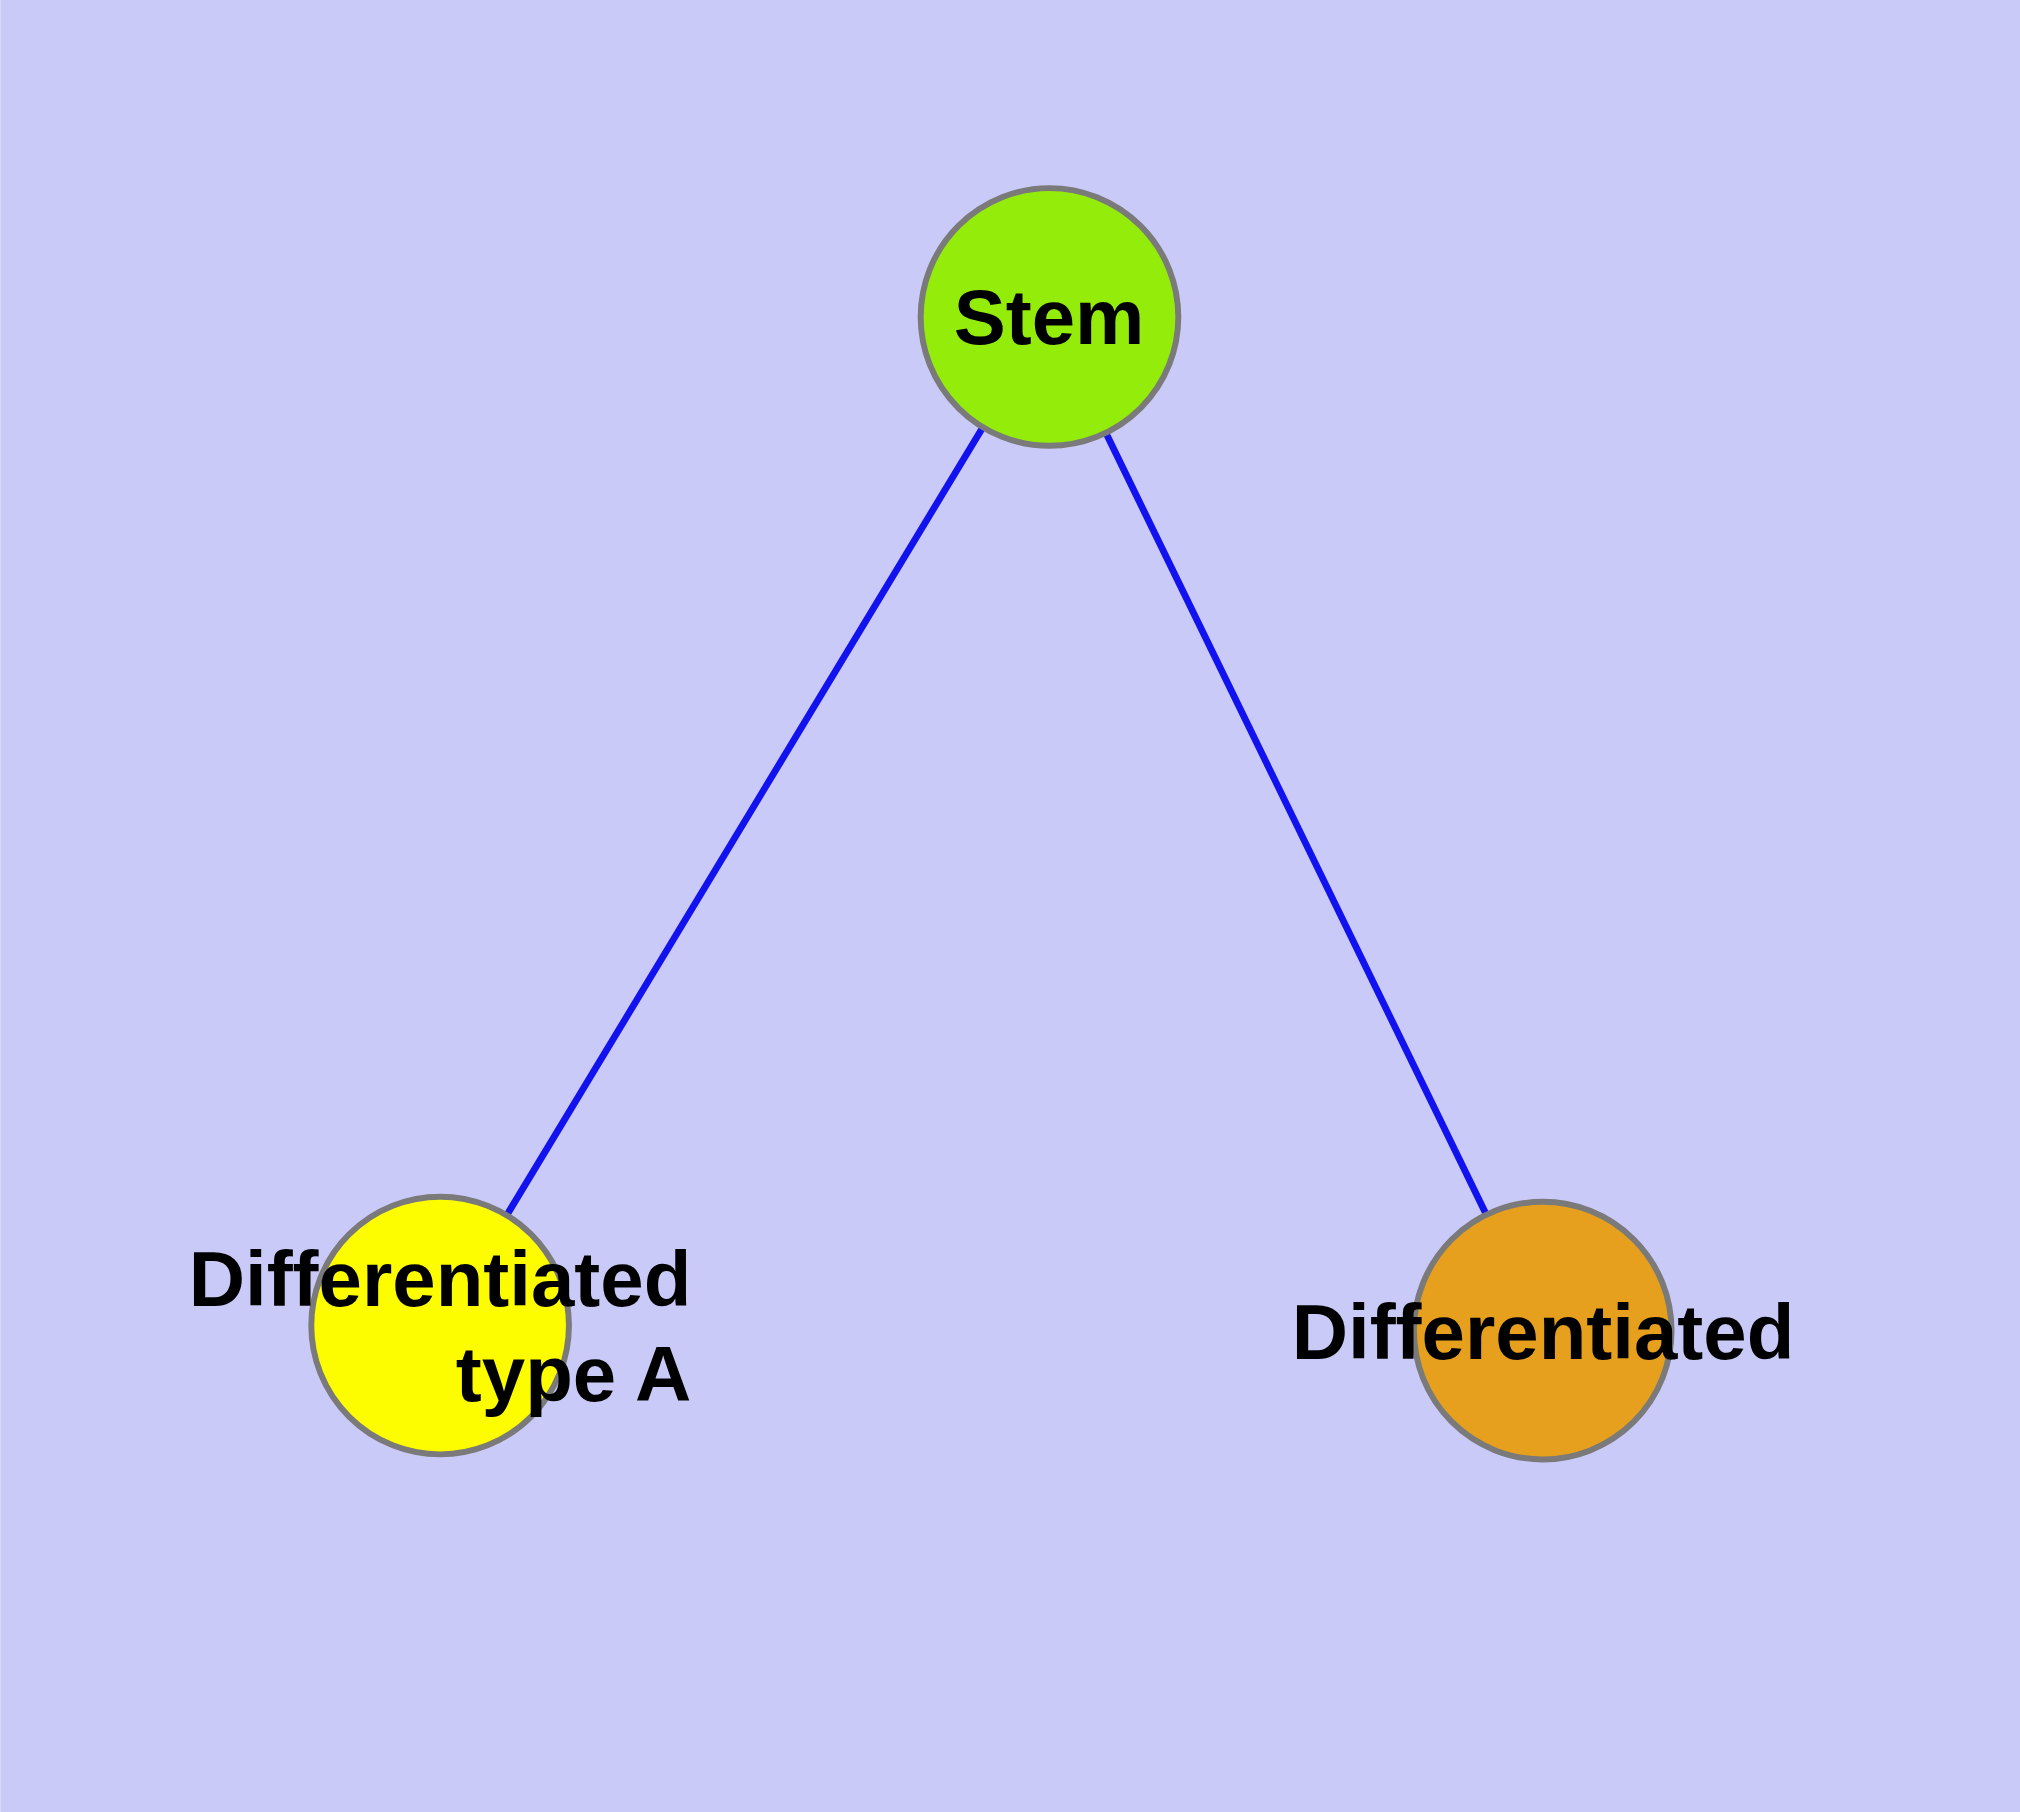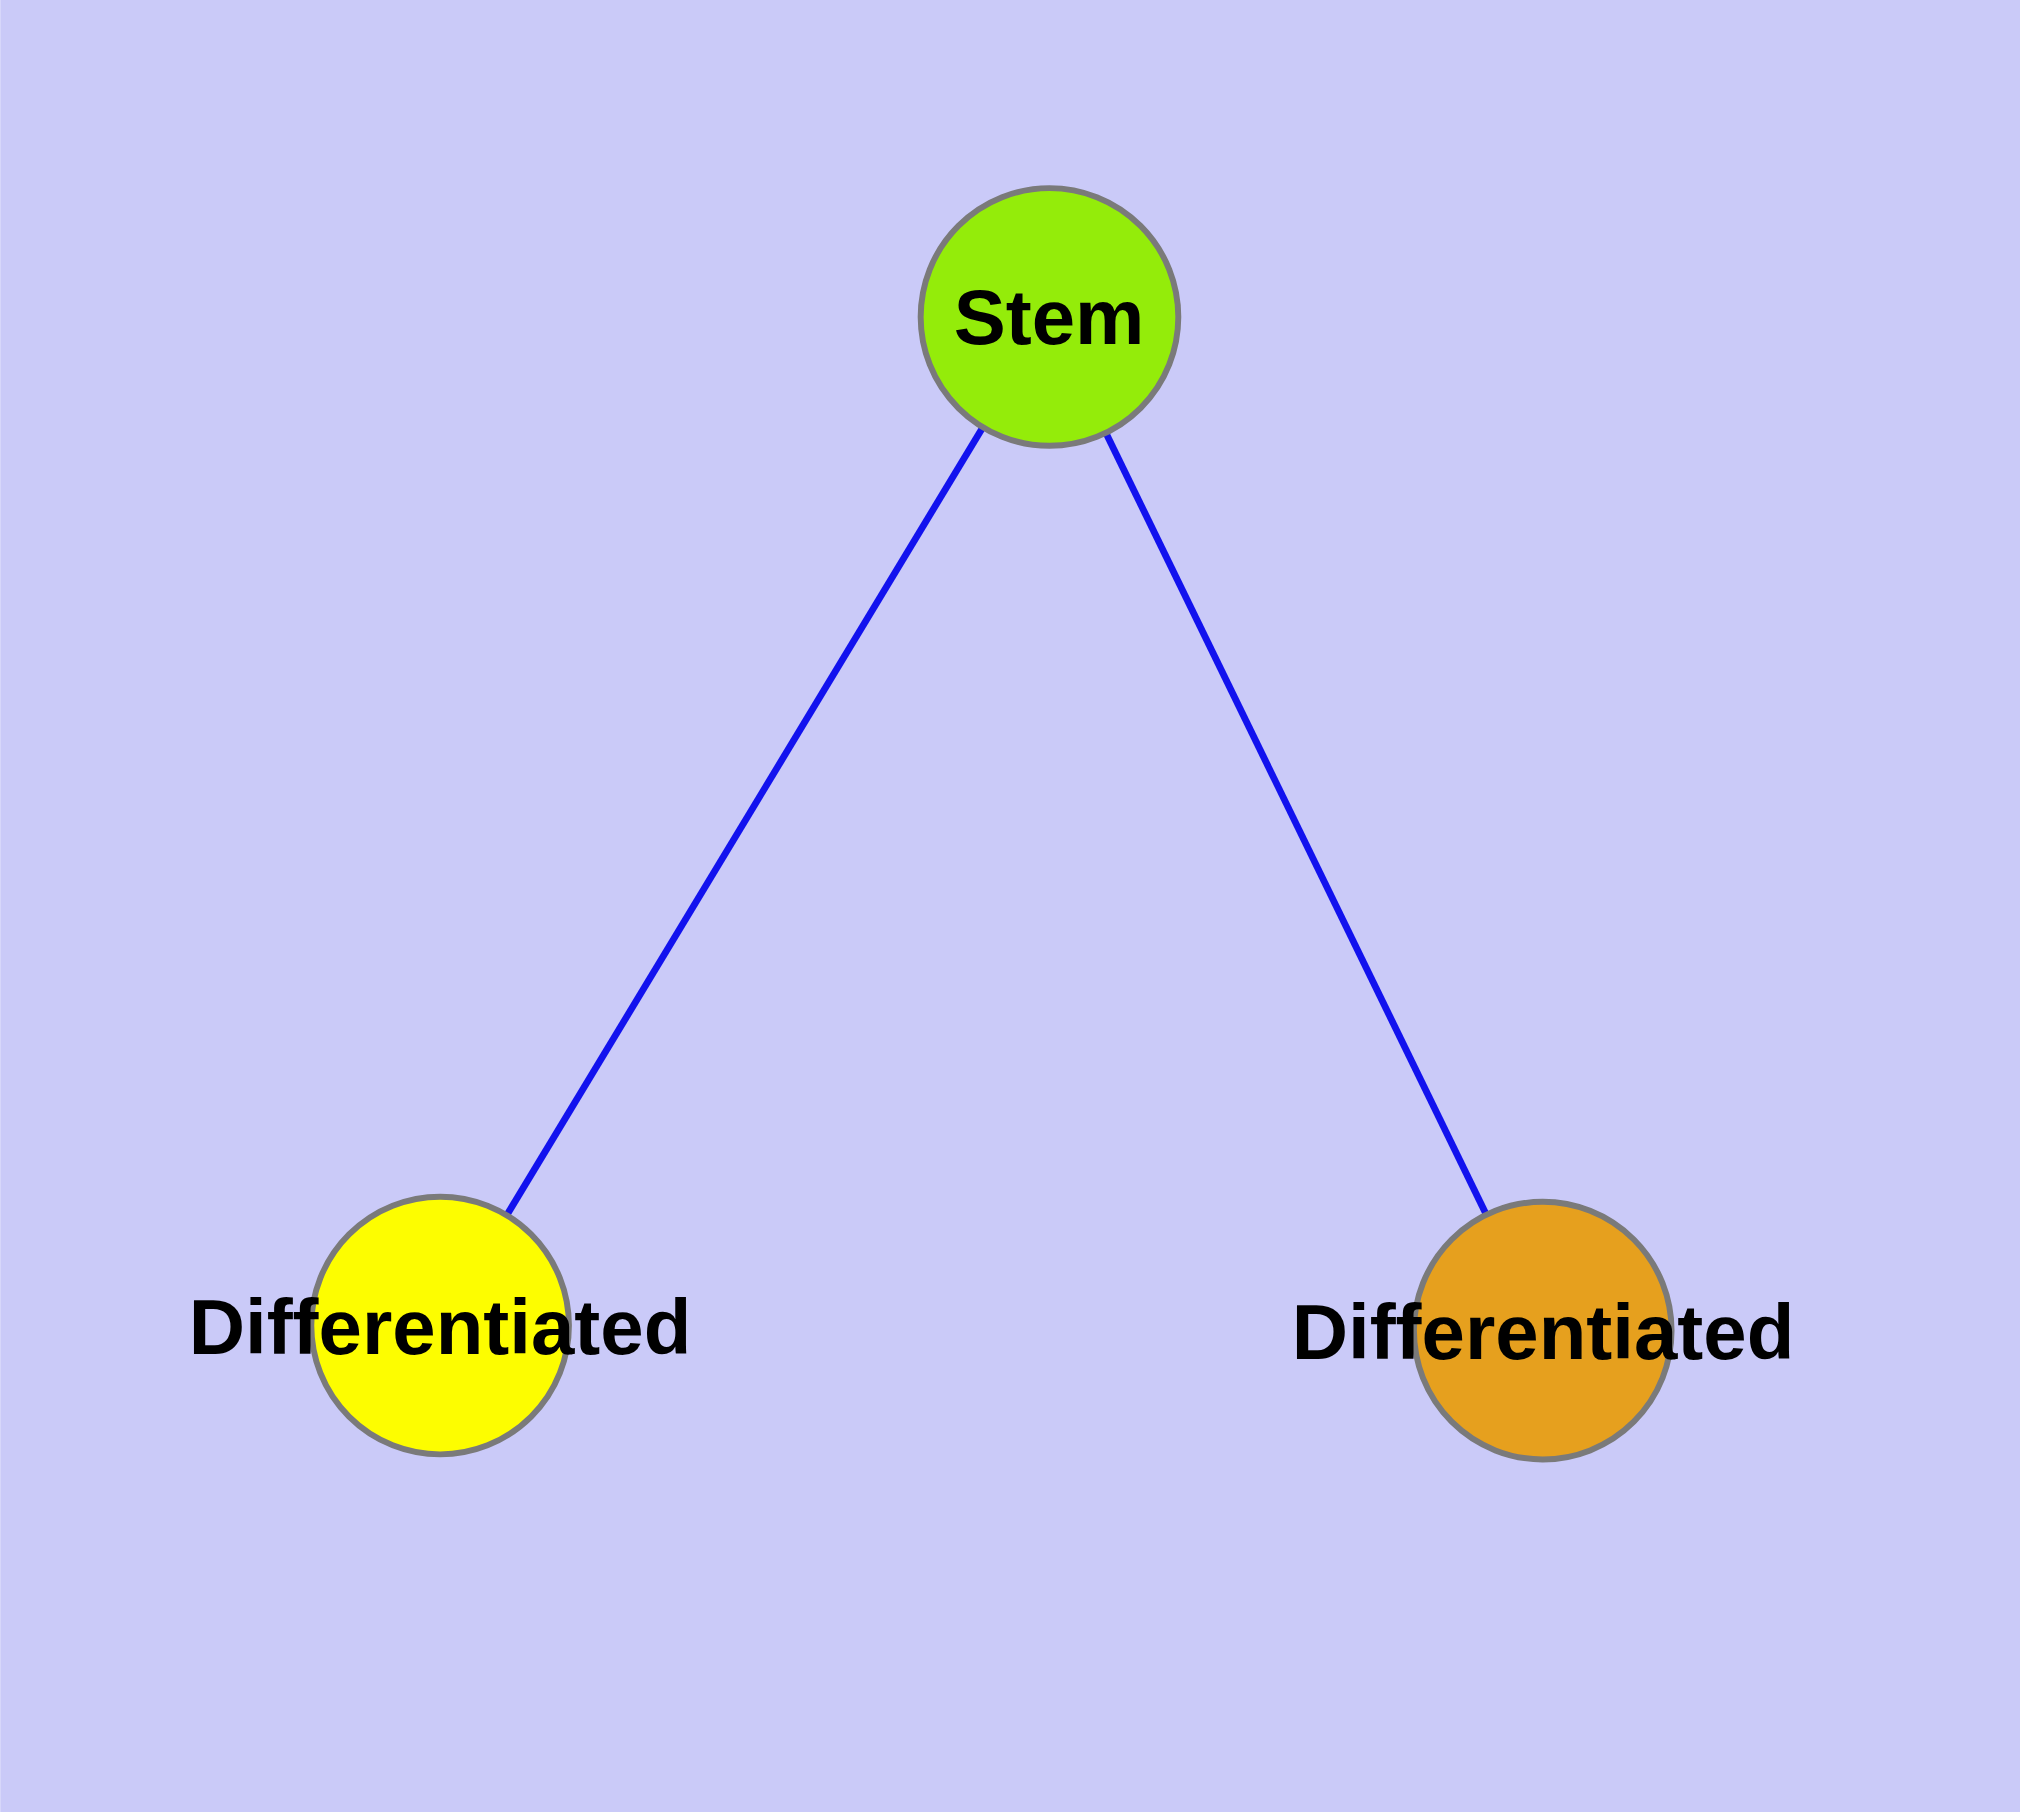--- a/index.html
+++ b/index.html
@@ -59,20 +59,21 @@
 
     <circle class="node-circle" cx="1820" cy="1570" r="152" fill="#E6A01E" stroke="#7A7A7A"></circle>
   </svg>
 
   <div class="node-label" style="left:1049px; top:317px;">
     <span class="line">Stem</span>
   </div>
 
   <div class="node-label" style="left:440px; top:1327px;">
     <span class="line">Differentiated</span>
+    <span class="line">type A</span>
   </div>
 
   <div class="node-label" style="left:1543px; top:1332px;">
     <span class="line">Differentiated</span>
   </div>
 
 </div>
 
 
 </body></html>

